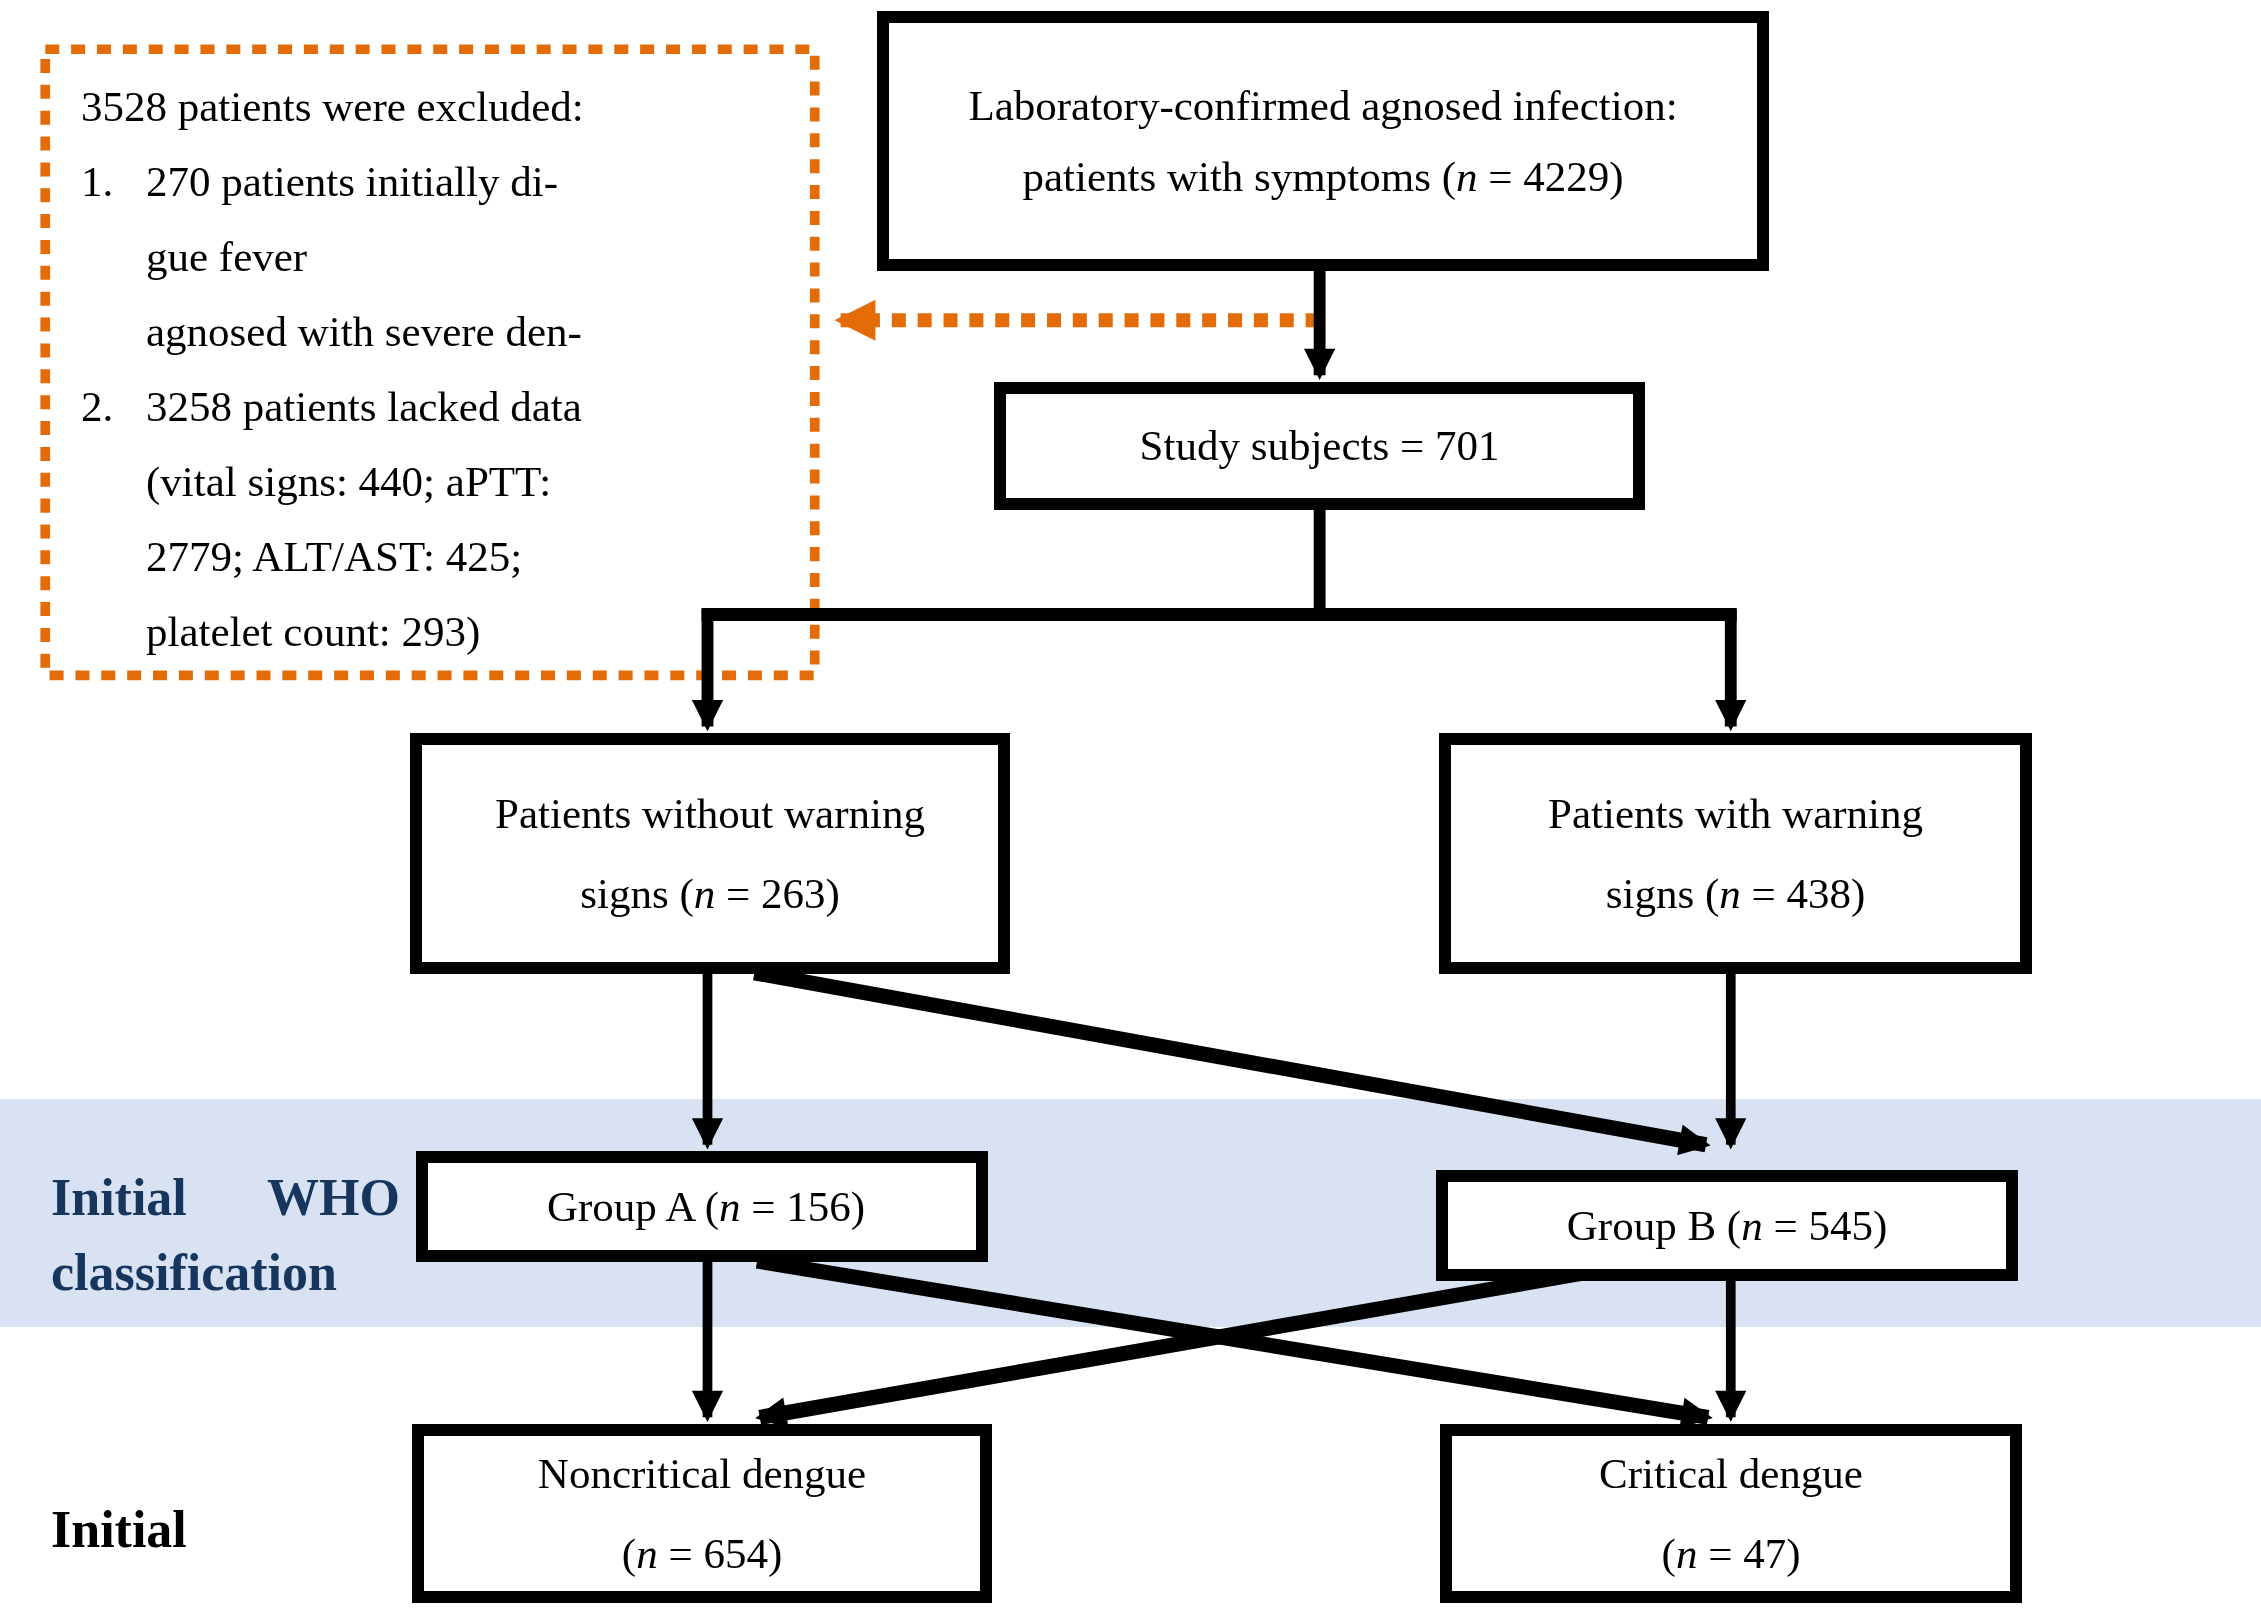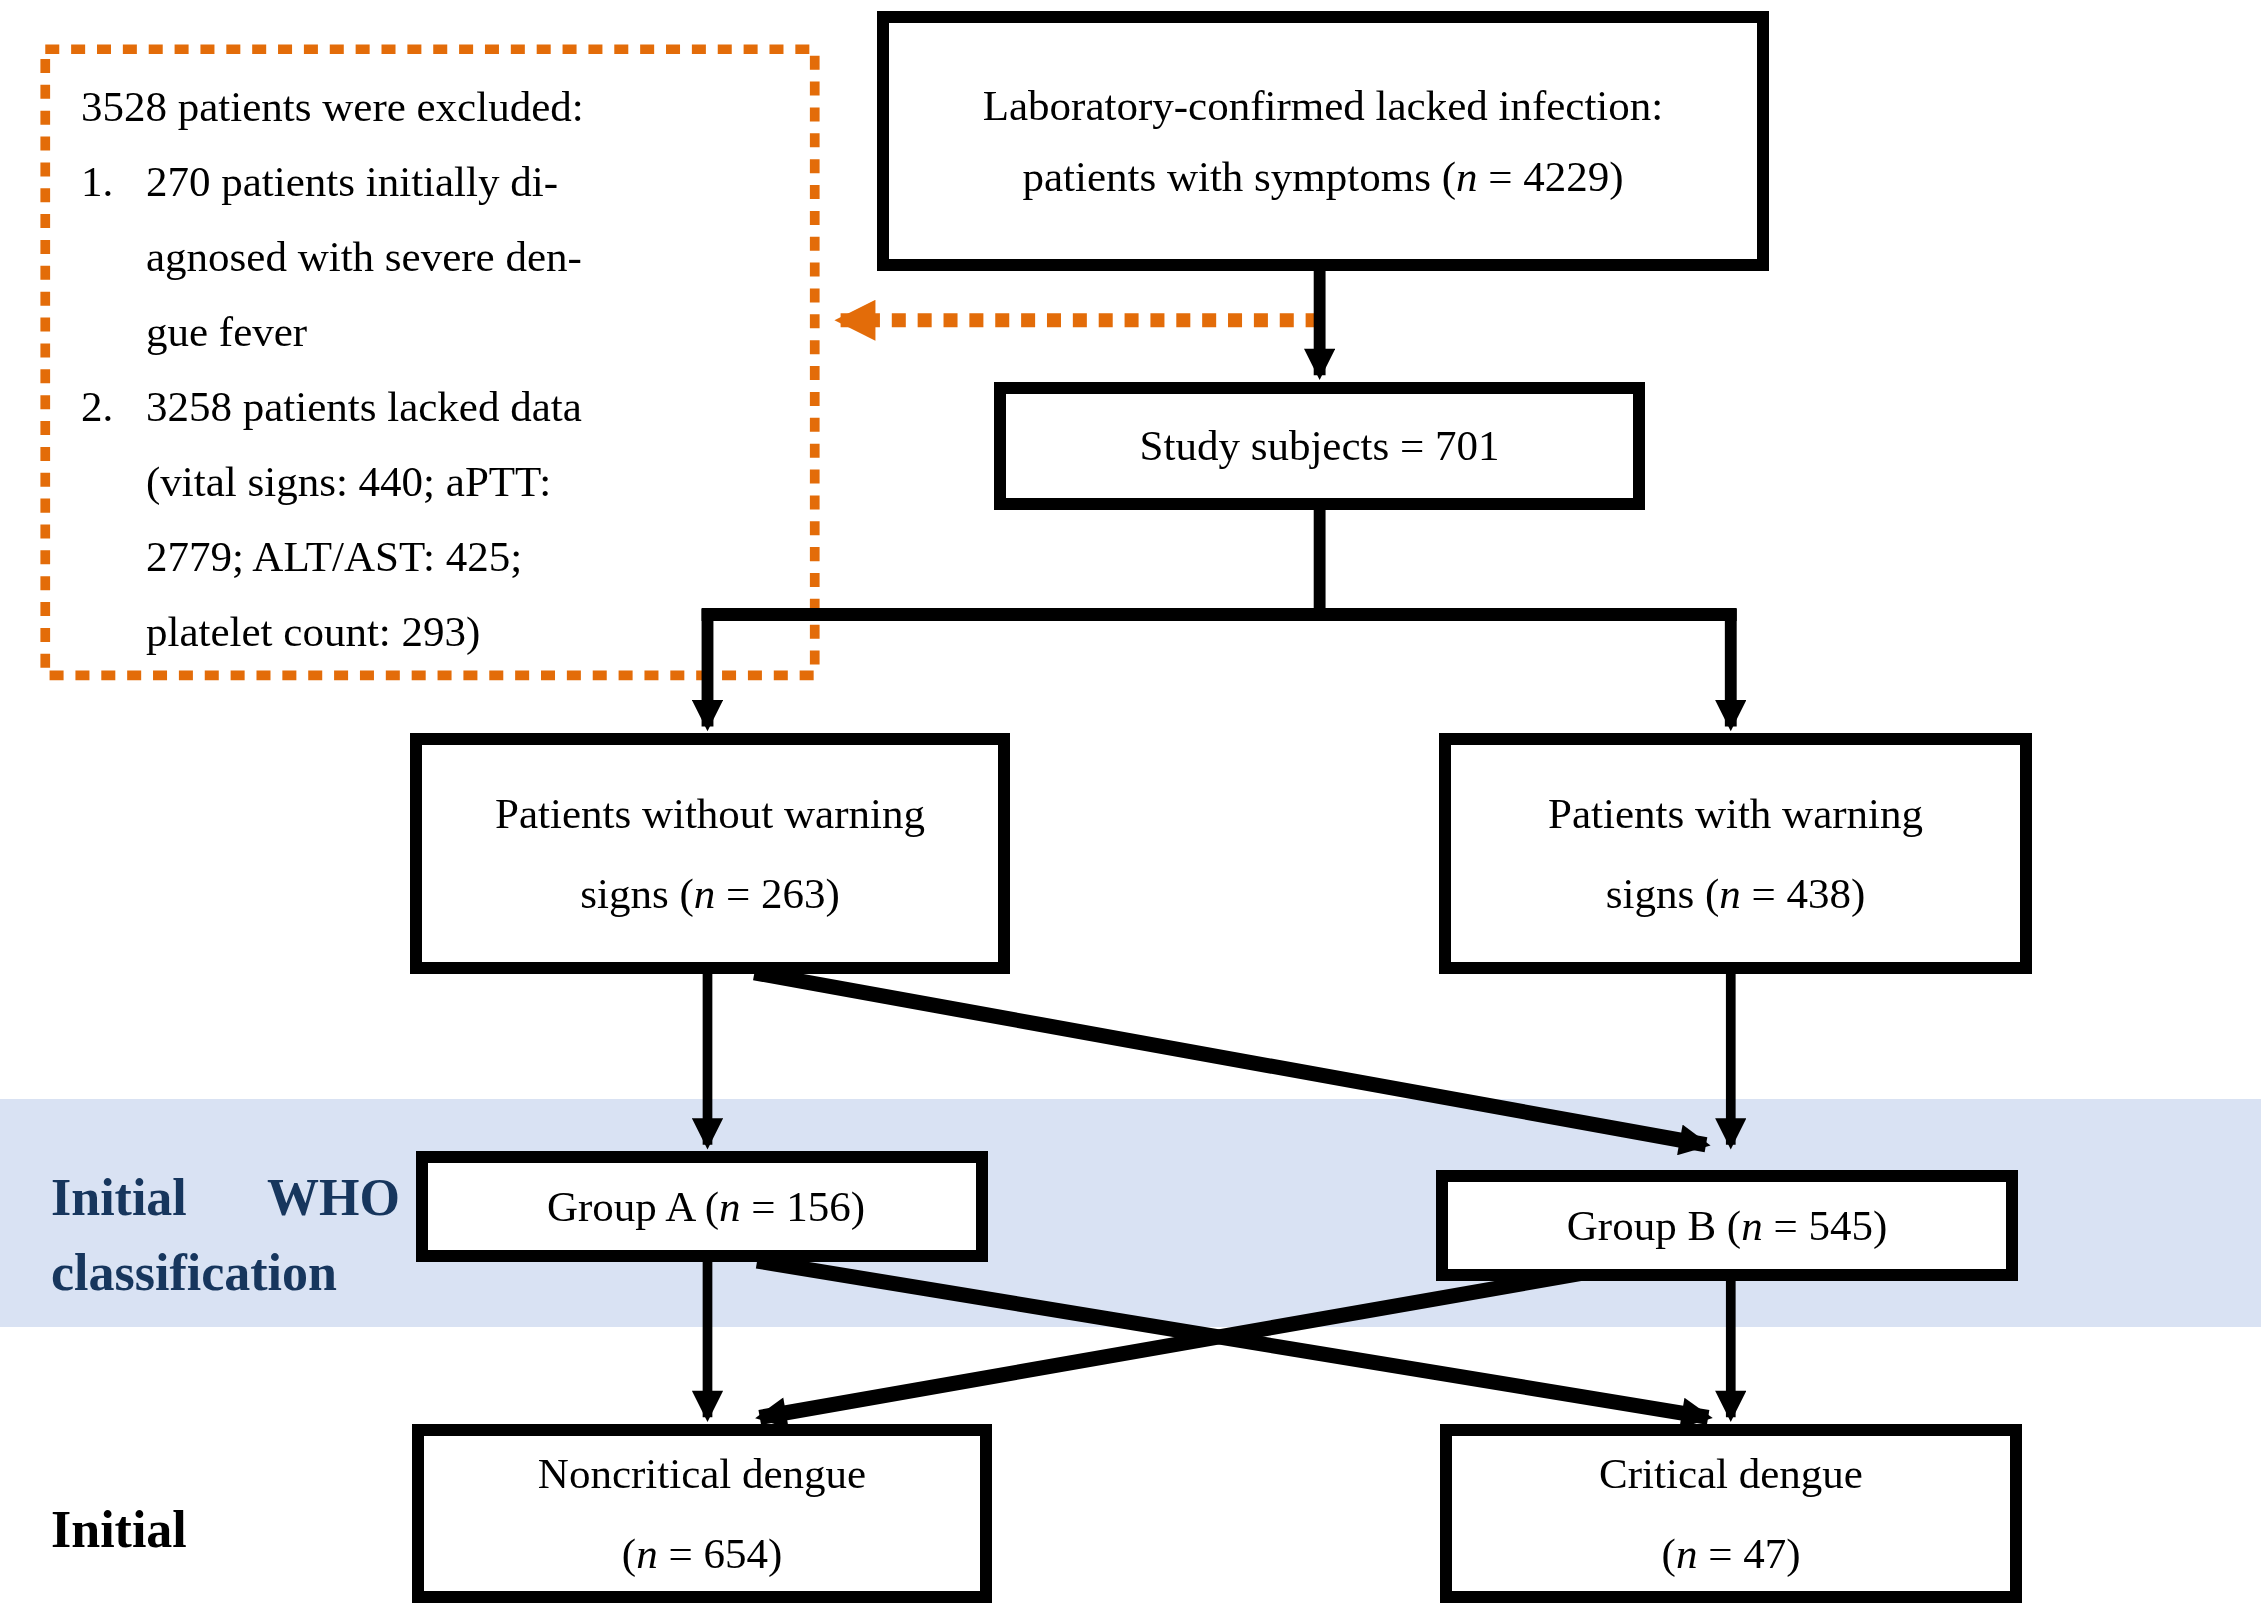--- a/index.html
+++ b/index.html
@@ -69,46 +69,46 @@
     <div class="excl-line intro">
       <span class="excl-marker"></span>
       <span>3528 patients were excluded:</span>
     </div>
     <div class="excl-line">
       <span class="excl-marker">1.</span>
       <span>270 patients initially di-</span>
     </div>
     <div class="excl-line">
       <span class="excl-marker"></span>
-      <span>agnosed with severe den-</span>
+      <span>gue fever</span>
     </div>
     <div class="excl-line">
       <span class="excl-marker"></span>
-      <span>gue fever</span>
+      <span>agnosed with severe den-</span>
     </div>
     <div class="excl-line">
       <span class="excl-marker">2.</span>
       <span>3258 patients lacked data</span>
     </div>
     <div class="excl-line">
       <span class="excl-marker"></span>
       <span>(vital signs: 440; aPTT:</span>
     </div>
     <div class="excl-line">
       <span class="excl-marker"></span>
       <span>2779; ALT/AST: 425;</span>
     </div>
     <div class="excl-line">
       <span class="excl-marker"></span>
       <span>platelet count: 293)</span>
     </div>
   </div>
 
   <div class="box box-top">
-    <span class="ln">Laboratory-confirmed lacked infection:</span>
+    <span class="ln">Laboratory-confirmed agnosed infection:</span>
     <span class="ln">patients with symptoms (<i>n</i> = 4229)</span>
   </div>
 
   <div class="box box-study">
     <span class="ln">Study subjects = 701</span>
   </div>
 
   <div class="box box-nowarn">
     <span class="ln">Patients without warning</span>
     <span class="ln">signs (<i>n</i> = 263)</span>

